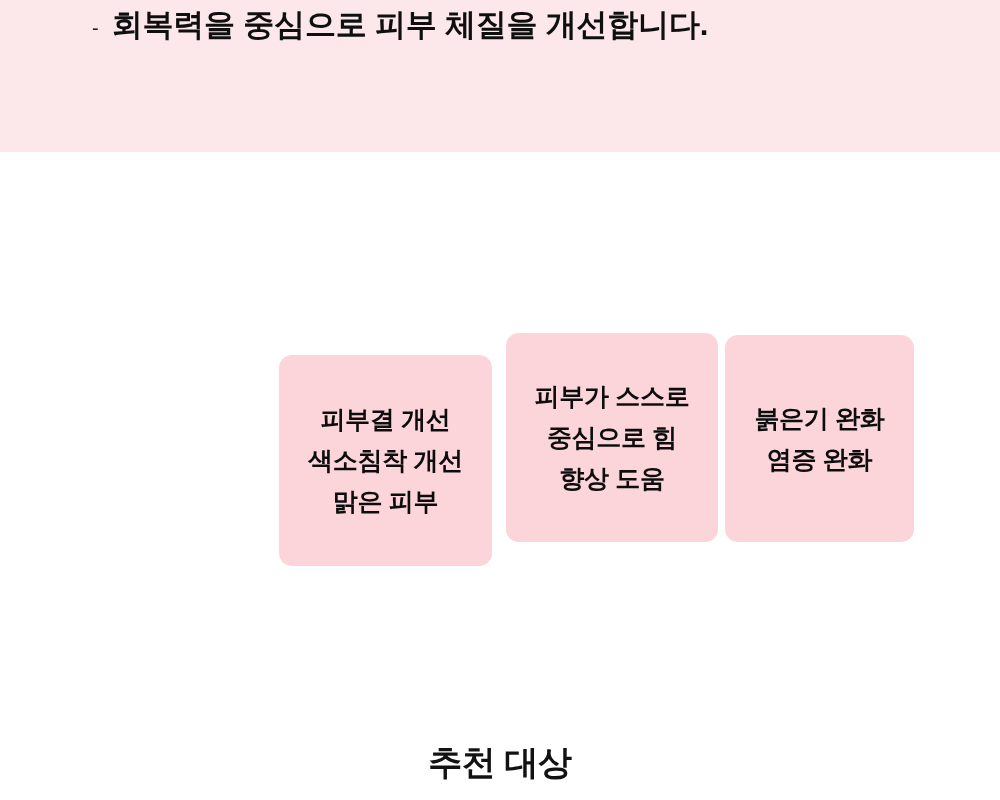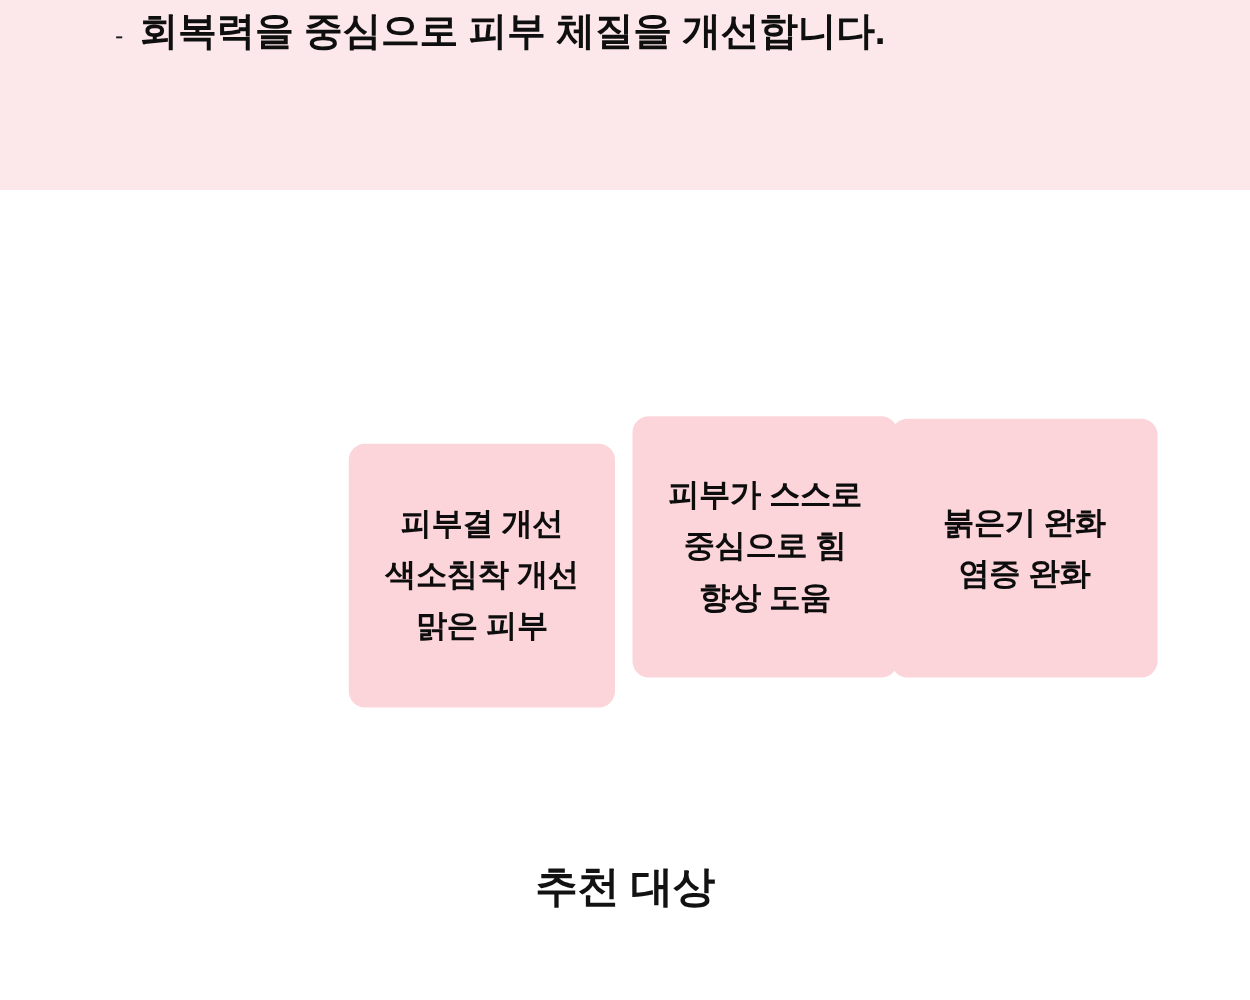--- a/index.html
+++ b/index.html
@@ -72,40 +72,40 @@
     height: 211px;
     margin-top: 24px;
   }
   .card-2 {
     left: 227px;
     top: 2px;
     width: 212px;
     height: 209px;
   }
   .card-3 {
-    left: 434px;
+    left: 446px;
     top: 4px;
-    width: 213px;
+    width: 189px;
     height: 207px;
   }
   .card-text {
     font-size: 25px;
     font-weight: 700;
     color: #0d0d0d;
     line-height: 41px;
     text-align: center;
     letter-spacing: -0.3px;
     white-space: pre-line;
   }
 
   
   .section-heading {
     position: absolute;
     left: 0;
-    top: 688px;
+    top: 740px;
     width: 1000px;
     text-align: center;
     font-size: 34px;
     font-weight: 700;
     color: #121212;
     letter-spacing: -0.4px;
     line-height: 44px;
   }
 </style>
 </head>

